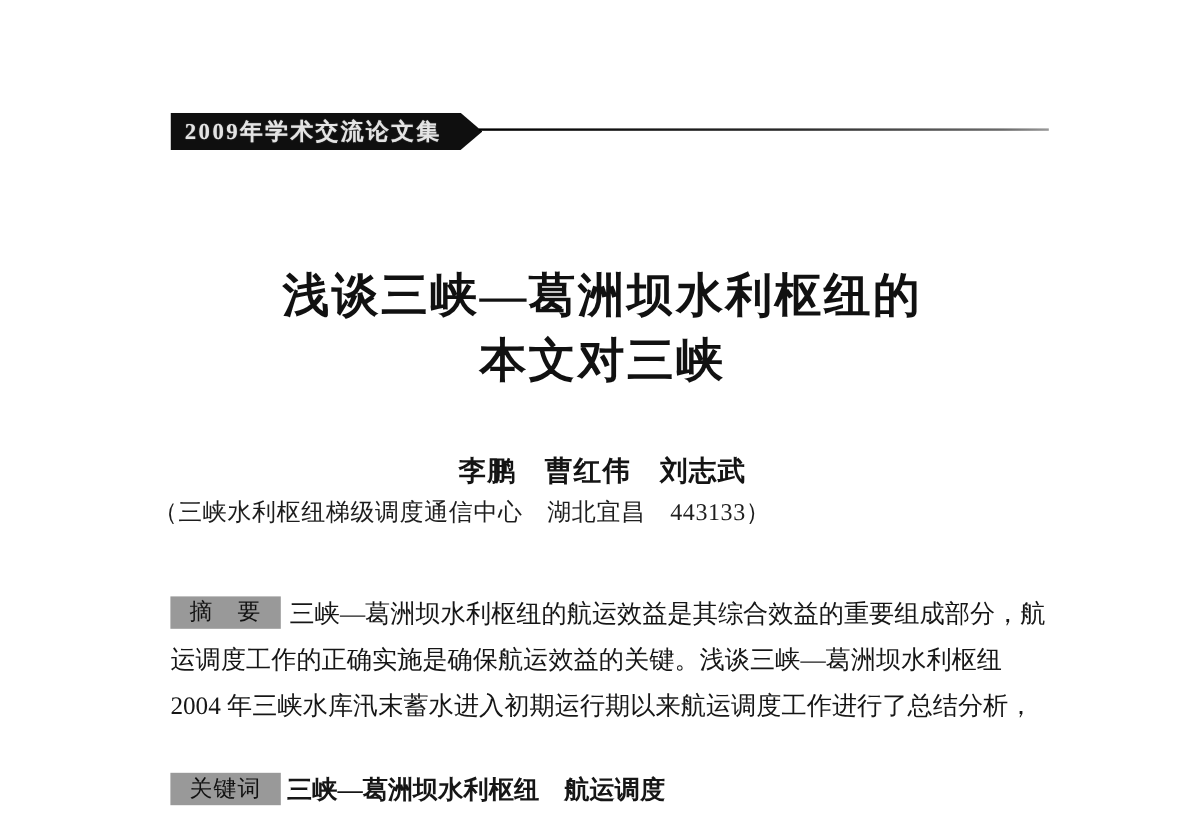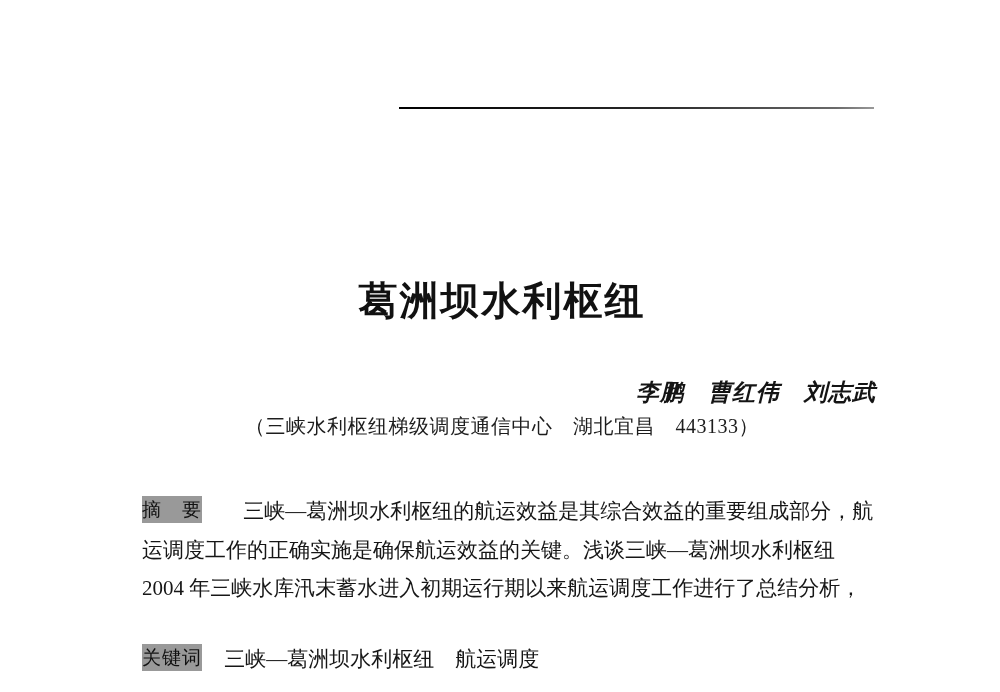--- a/index.html
+++ b/index.html
@@ -61,34 +61,32 @@
     letter-spacing: 2px;
     color: #111111;
   }
 
   
   .authors {
     position: absolute;
     left: 128px;
     top: 377px;
     width: 748px;
-    text-align: right;
+    text-align: center;
     font-family: "Liberation Sans", sans-serif;
     font-size: 23px;
     font-weight: 700;
     letter-spacing: 1px;
     color: #141414;
-    font-style: italic;
   }
   .affiliation {
     position: absolute;
     left: 128px;
     top: 413px;
     width: 748px;
-    text-align: center;
     font-size: 20px;
     letter-spacing: 0.5px;
     color: #1d1d1d;
   }
 
   
   .abstract-section {
     position: absolute;
     left: 142px;
     top: 492px;
@@ -96,55 +94,58 @@
     font-size: 21px;
     line-height: 38.7px;
     color: #161616;
   }
   .label-box {
     display: inline-block;
     background: var(--label-bg, #999999);
     color: #111111;
     font-size: 19px;
     line-height: 25px;
-    padding: 1px 0;
+    padding: 1px 16px;
     vertical-align: 2px;
     letter-spacing: 1px;
   }
   .abstract-first-text {
-    margin-left: 36px;
+    margin-left: 2px;
   }
   .abs-line {
     white-space: nowrap;
   }
 
   
   .keywords-section {
     position: absolute;
     left: 142px;
     top: 644px;
     width: 736px;
     font-size: 21px;
     color: #161616;
     white-space: nowrap;
   }
   .keywords-text {
-    margin-left: 17px;
+    font-weight: bold;
   }
 </style>
 </head>
 <body>
 
 <div class="page">
 
+  <div class="banner-ribbon">
+    <span class="banner-text">2009年学术交流论文集</span>
+  </div>
   <div class="header-rule"></div>
 
   <h1 class="paper-title">
-    <br>
-    <span>葛洲坝水利枢纽</span>
+    <span>浅谈三峡—葛洲坝水利枢纽的</span><br>
+    <span>本文对三峡</span>
   </h1>
 
   <div class="authors">李鹏　曹红伟　刘志武</div>
   <div class="affiliation">（三峡水利枢纽梯级调度通信中心　湖北宜昌　443133）</div>
 
   <div class="abstract-section">
     <div class="abs-line">
       <span class="label-box">摘　要</span>
       <span class="abstract-first-text">三峡—葛洲坝水利枢纽的航运效益是其综合效益的重要组成部分，航</span>
     </div>

